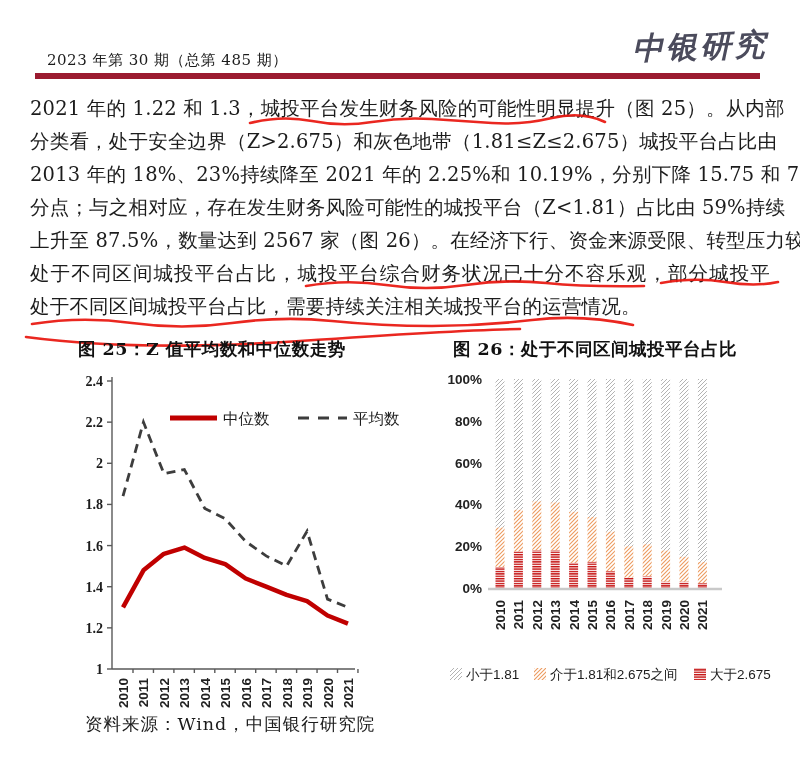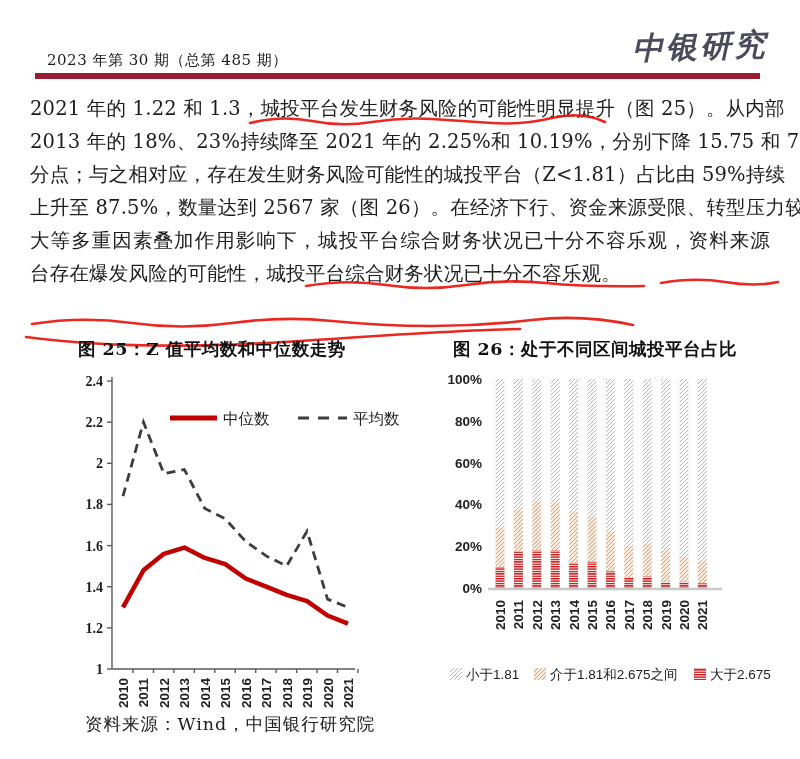--- a/index.html
+++ b/index.html
@@ -33,25 +33,26 @@
 <body>
 
 <div class="page">
 
   <div class="issue">2023 年第 30 期（总第 485 期）</div>
   <div class="logo">中银研究</div>
   <div class="rule" style="background: rgb(155, 27, 48);"></div>
 
   <div class="para" id="para">
       <div class="pline">2021 年的 1.22 和 1.3，城投平台发生财务风险的可能性明显提升（图 25）。从内部</div>
+      <div class="pline">分类看，处于安全边界（Z&gt;2.675）和灰色地带（1.81≤Z≤2.675）城投平台占比由</div>
       <div class="pline">2013 年的 18%、23%持续降至 2021 年的 2.25%和 10.19%，分别下降 15.75 和 7.81 个百</div>
       <div class="pline">分点；与之相对应，存在发生财务风险可能性的城投平台（Z&lt;1.81）占比由 59%持续</div>
       <div class="pline">上升至 87.5%，数量达到 2567 家（图 26）。在经济下行、资金来源受限、转型压力较</div>
-      <div class="pline">大等多重因素叠加作用影响下，城投平台综合财务状况已十分不容乐观，资料来源</div>
-      <div class="pline last">台存在爆发风险的可能性，城投平台综合财务状况已十分不容乐观。</div>
+      <div class="pline">处于不同区间城投平台占比，城投平台综合财务状况已十分不容乐观，部分城投平</div>
+      <div class="pline last">处于不同区间城投平台占比，需要持续关注相关城投平台的运营情况。</div>
     </div>
 
   <svg class="annot" viewBox="0 0 800 759">
     <path d="M250,123 Q282,115 312,121 T372,122 T432,119 T492,123 T552,118 T605,122" stroke="#e8150d"></path>
     <path d="M306,286 Q346,279 386,285 T466,285 T546,283 T644,286" stroke="#e8150d"></path>
     <path d="M661,283 Q695,277 725,282 T778,282" stroke="#e8150d"></path>
     <path d="M32,324 Q82,316 132,323 T232,323 T332,321 T432,326 T532,320 T633,325" stroke="#e8150d"></path>
     <path d="M26,337 Q140,352 300,341 T520,329" stroke="#e8150d"></path>
   </svg>
 

